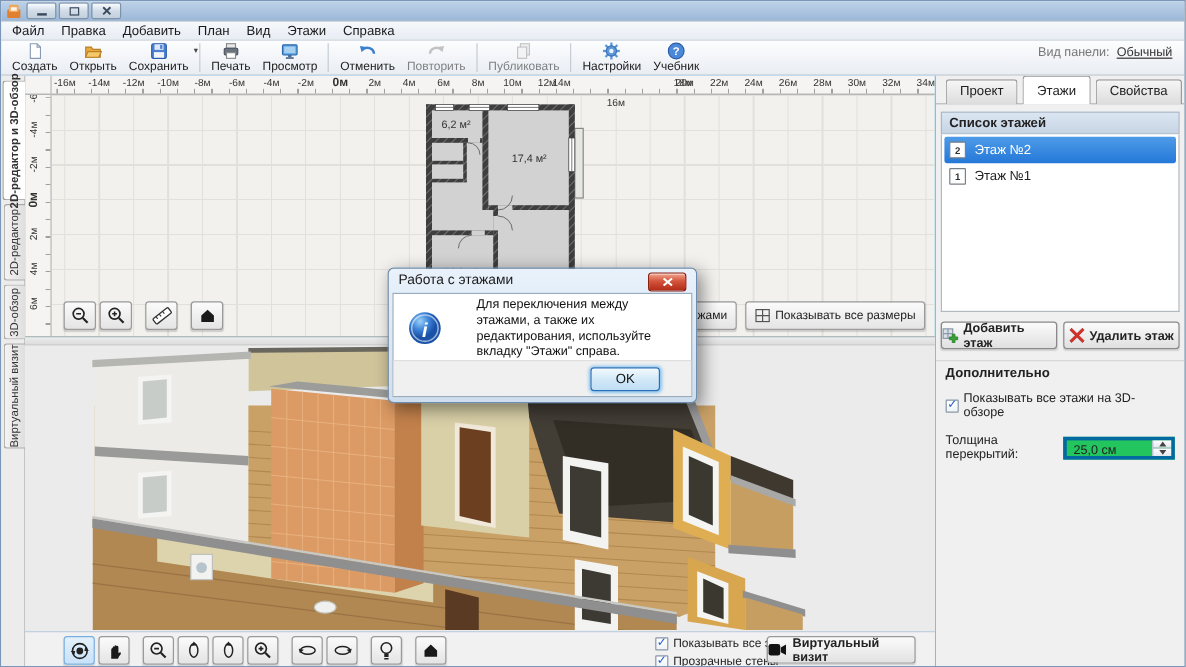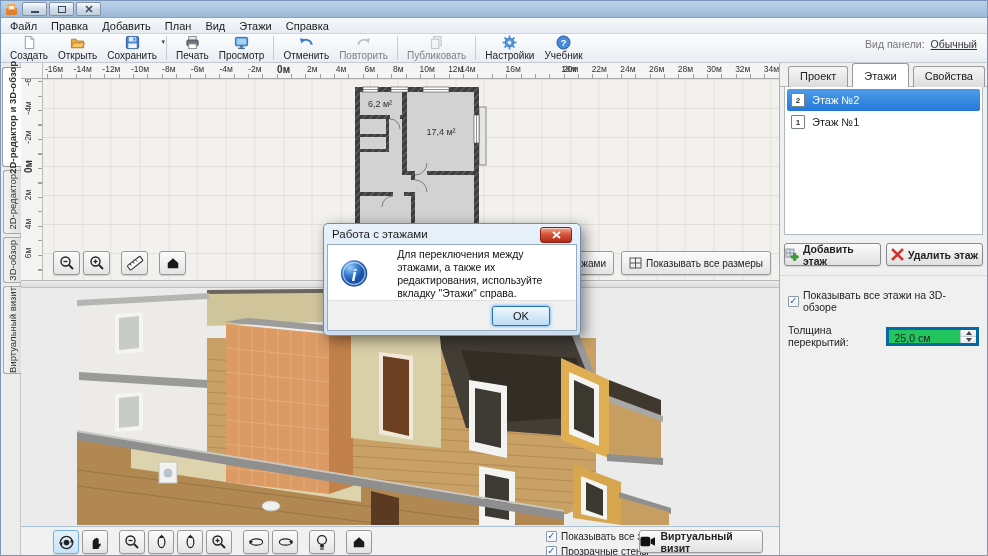--- a/index.html
+++ b/index.html
@@ -273,21 +273,21 @@
             <span class="tickx" style="left: 183.2px;">-4м</span>
             <span class="tickx" style="left: 211.9px;">-2м</span>
             <span class="tickx zero" style="left: 240.6px;">0м</span>
             <span class="tickx" style="left: 269.3px;">2м</span>
             <span class="tickx" style="left: 298px;">4м</span>
             <span class="tickx" style="left: 326.7px;">6м</span>
             <span class="tickx" style="left: 355.4px;">8м</span>
             <span class="tickx" style="left: 384.1px;">10м</span>
             <span class="tickx" style="left: 412.8px;">12м</span>
             <span class="tickx" style="left: 425px;">14м</span>
-            <span class="tickx" style="left: 470.2px;">16м</span>
+            <span class="tickx" style="left: 470.2px; margin-top: 16px;">16м</span>
             <span class="tickx" style="left: 526px;">18м</span>
             <span class="tickx" style="left: 527.6px;">20м</span>
             <span class="tickx" style="left: 556.3px;">22м</span>
             <span class="tickx" style="left: 585px;">24м</span>
             <span class="tickx" style="left: 613.7px;">26м</span>
             <span class="tickx" style="left: 642.4px;">28м</span>
             <span class="tickx" style="left: 671.1px;">30м</span>
             <span class="tickx" style="left: 699.8px;">32м</span>
             <span class="tickx" style="left: 728.5px;">34м</span>
           </div>
@@ -604,20 +604,21 @@
       </div>
     </div>
 
     <div class="rpanel">
       <div class="rtabs">
         <div class="rtab">Проект</div>
         <div class="rtab active">Этажи</div>
         <div class="rtab">Свойства</div>
       </div>
 
+      <div class="list-header">Список этажей</div>
       <div class="floor-list">
         <div class="floor-row selected">
           <span class="floor-ico">2</span>
           <span>Этаж №2</span>
         </div>
         <div class="floor-row">
           <span class="floor-ico">1</span>
           <span>Этаж №1</span>
         </div>
       </div>
@@ -634,20 +635,21 @@
         </div>
         <div class="fbtn">
           <svg width="13" height="13" viewBox="0 0 13 13">
               <path d="M2 0.5 L6.5 5 L11 0.5 L12.5 2 L8 6.5 L12.5 11 L11 12.5 L6.5 8 L2 12.5 L0.5 11 L5 6.5 L0.5 2z" fill="#d83028" stroke="#9a1a14" stroke-width="0.5"></path>
             </svg>
           <span>Удалить этаж</span>
         </div>
       </div>
 
       <div class="extra">
+        <div class="extra-title">Дополнительно</div>
         <div class="extra-chk">
           <span class="chk">✓</span>
           <span>Показывать все этажи на 3D-обзоре</span>
         </div>
         <div class="thick-row">
           <span>Толщина перекрытий:</span>
           <div class="spinner">
             <div class="spin-val">25,0 см</div>
             <div class="spin-btns">
               <div class="spin-up">

